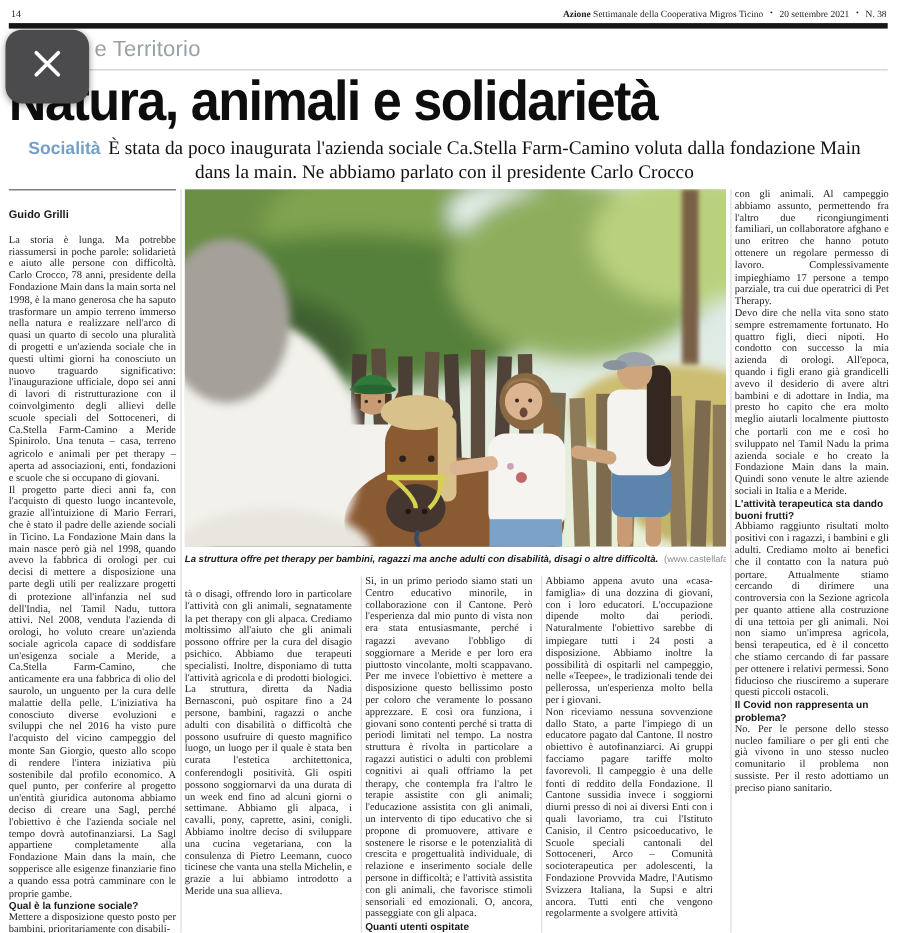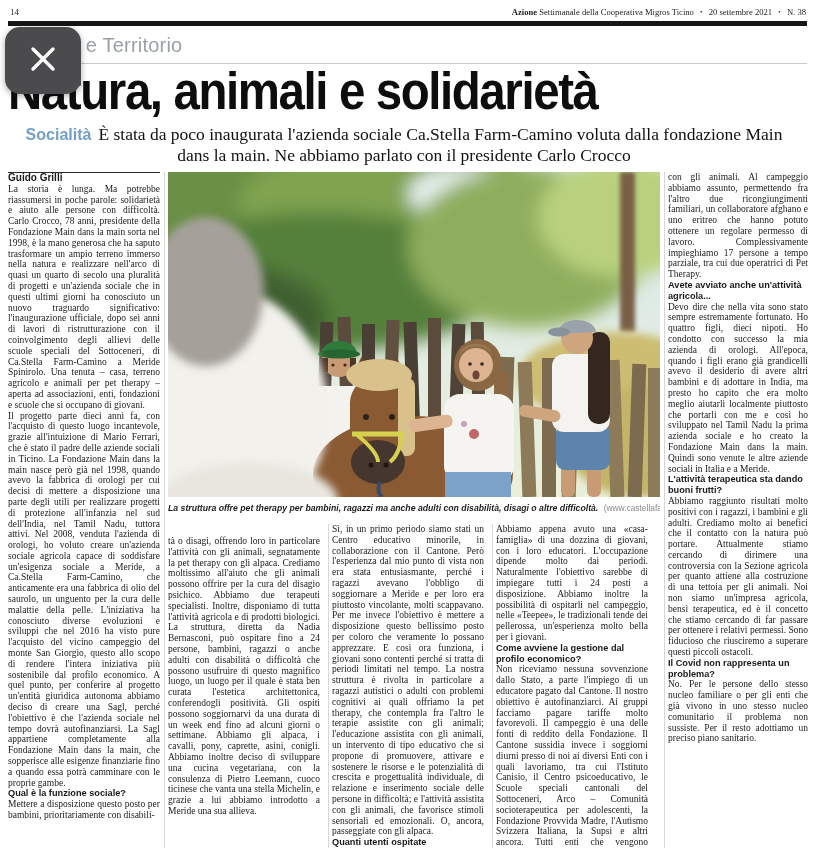--- a/index.html
+++ b/index.html
@@ -33,21 +33,21 @@
   
   .col{overflow:hidden;font-size:9.5px;line-height:10.8px;text-align:justify;}
   .col p{margin:0;}
   .col p.q{font-family:"Liberation Sans",sans-serif;font-weight:700;
       font-size:9.2px;line-height:10.8px;text-align:left;}
   .col1{left:8px;top:172px;width:152px;height:676px;}
   .col2{left:168px;top:524px;width:152px;height:324px;margin-top:12px;}
   .col3{left:332px;top:524px;width:152px;height:324px;}
   .col4{left:496px;top:524px;width:152px;height:324px;}
   .col5{left:668px;top:172px;width:140px;height:676px;}
-  .author{border-top:1px solid #2a2a2a;padding-top:0;margin-bottom:0;
+  .author{border-top:1px solid #2a2a2a;padding-top:18px;margin-bottom:12px;
       font-family:"Liberation Sans",sans-serif;font-weight:700;font-size:10px;text-align:left;}
 
   
   .vr{width:1px;background:#d7d7d7;}
   .vr1{left:164px;top:172px;height:676px;}
   .vr2{left:328px;top:524px;height:324px;}
   .vr3{left:492px;top:524px;height:324px;}
   .vr4{left:664px;top:172px;height:676px;}
 
   
@@ -223,26 +223,24 @@
 
 <div class="abs col col2">
     <p class="p">tà o disagi, offrendo loro in particolare l'attività con gli animali, segnatamente la pet therapy con gli alpaca. Crediamo moltissimo all'aiuto che gli animali possono offrire per la cura del disagio psichico. Abbiamo due terapeuti specialisti. Inoltre, disponiamo di tutta l'attività agricola e di prodotti biologici. La struttura, diretta da Nadia Bernasconi, può ospitare fino a 24 persone, bambini, ragazzi o anche adulti con disabilità o difficoltà che possono usufruire di questo magnifico luogo, un luogo per il quale è stata ben curata l'estetica architettonica, conferendogli positività. Gli ospiti possono soggiornarvi da una durata di un week end fino ad alcuni giorni o settimane. Abbiamo gli alpaca, i cavalli, pony, caprette, asini, conigli. Abbiamo inoltre deciso di sviluppare una cucina vegetariana, con la consulenza di Pietro Leemann, cuoco ticinese che vanta una stella Michelin, e grazie a lui abbiamo introdotto a Meride una sua allieva.</p>
   </div>
 <div class="abs col col3">
     <p class="p">Sì, in un primo periodo siamo stati un Centro educativo minorile, in collaborazione con il Cantone. Però l'esperienza dal mio punto di vista non era stata entusiasmante, perché i ragazzi avevano l'obbligo di soggiornare a Meride e per loro era piuttosto vincolante, molti scappavano. Per me invece l'obiettivo è mettere a disposizione questo bellissimo posto per coloro che veramente lo possano apprezzare. E così ora funziona, i giovani sono contenti perché si tratta di periodi limitati nel tempo. La nostra struttura è rivolta in particolare a ragazzi autistici o adulti con problemi cognitivi ai quali offriamo la pet therapy, che contempla fra l'altro le terapie assistite con gli animali; l'educazione assistita con gli animali, un intervento di tipo educativo che si propone di promuovere, attivare e sostenere le risorse e le potenzialità di crescita e progettualità individuale, di relazione e inserimento sociale delle persone in difficoltà; e l'attività assistita con gli animali, che favorisce stimoli sensoriali ed emozionali. O, ancora, passeggiate con gli alpaca.</p>
     <p class="q">Quanti utenti ospitate attualmente?</p>
   </div>
 <div class="abs col col4">
     <p class="p">Abbiamo appena avuto una «casa-famiglia» di una dozzina di giovani, con i loro educatori. L'occupazione dipende molto dai periodi. Naturalmente l'obiettivo sarebbe di impiegare tutti i 24 posti a disposizione. Abbiamo inoltre la possibilità di ospitarli nel campeggio, nelle «Teepee», le tradizionali tende dei pellerossa, un'esperienza molto bella per i giovani.</p>
-    <p class="q">Come avviene la gestione dal profilo economico?</p>
     <p class="p">Non riceviamo nessuna sovvenzione dallo Stato, a parte l'impiego di un educatore pagato dal Cantone. Il nostro obiettivo è autofinanziarci. Ai gruppi facciamo pagare tariffe molto favorevoli. Il campeggio è una delle fonti di reddito della Fondazione. Il Cantone sussidia invece i soggiorni diurni presso di noi ai diversi Enti con i quali lavoriamo, tra cui l'Istituto Canisio, il Centro psicoeducativo, le Scuole speciali cantonali del Sottoceneri, Arco – Comunità socioterapeutica per adolescenti, la Fondazione Provvida Madre, l'Autismo Svizzera Italiana, la Supsi e altri ancora. Tutti enti che vengono regolarmente a svolgere attività</p>
   </div>
 <div class="abs col col5">
     <p class="p">con gli animali. Al campeggio abbiamo assunto, permettendo fra l'altro due ricongiungimenti familiari, un collaboratore afghano e uno eritreo che hanno potuto ottenere un regolare permesso di lavoro. Complessivamente impieghiamo 17 persone a tempo parziale, tra cui due operatrici di Pet Therapy.</p>
-    <p class="q">Avete avviato anche un'attività agricola...</p>
     <p class="p">Devo dire che nella vita sono stato sempre estremamente fortunato. Ho quattro figli, dieci nipoti. Ho condotto con successo la mia azienda di orologi. All'epoca, quando i figli erano già grandicelli avevo il desiderio di avere altri bambini e di adottare in India, ma presto ho capito che era molto meglio aiutarli localmente piuttosto che portarli con me e così ho sviluppato nel Tamil Nadu la prima azienda sociale e ho creato la Fondazione Main dans la main. Quindi sono venute le altre aziende sociali in Italia e a Meride.</p>
     <p class="q">L'attività terapeutica sta dando buoni frutti?</p>
     <p class="p">Abbiamo raggiunto risultati molto positivi con i ragazzi, i bambini e gli adulti. Crediamo molto ai benefici che il contatto con la natura può portare. Attualmente stiamo cercando di dirimere una controversia con la Sezione agricola per quanto attiene alla costruzione di una tettoia per gli animali. Noi non siamo un'impresa agricola, bensì terapeutica, ed è il concetto che stiamo cercando di far passare per ottenere i relativi permessi. Sono fiducioso che riusciremo a superare questi piccoli ostacoli.</p>
     <p class="q">Il Covid non rappresenta un problema?</p>
     <p class="p">No. Per le persone dello stesso nucleo familiare o per gli enti che già vivono in uno stesso nucleo comunitario il problema non sussiste. Per il resto adottiamo un preciso piano sanitario.</p>
   </div>
 
 <div class="abs vr vr1"></div>
 <div class="abs vr vr2"></div>
 <div class="abs vr vr3"></div>

